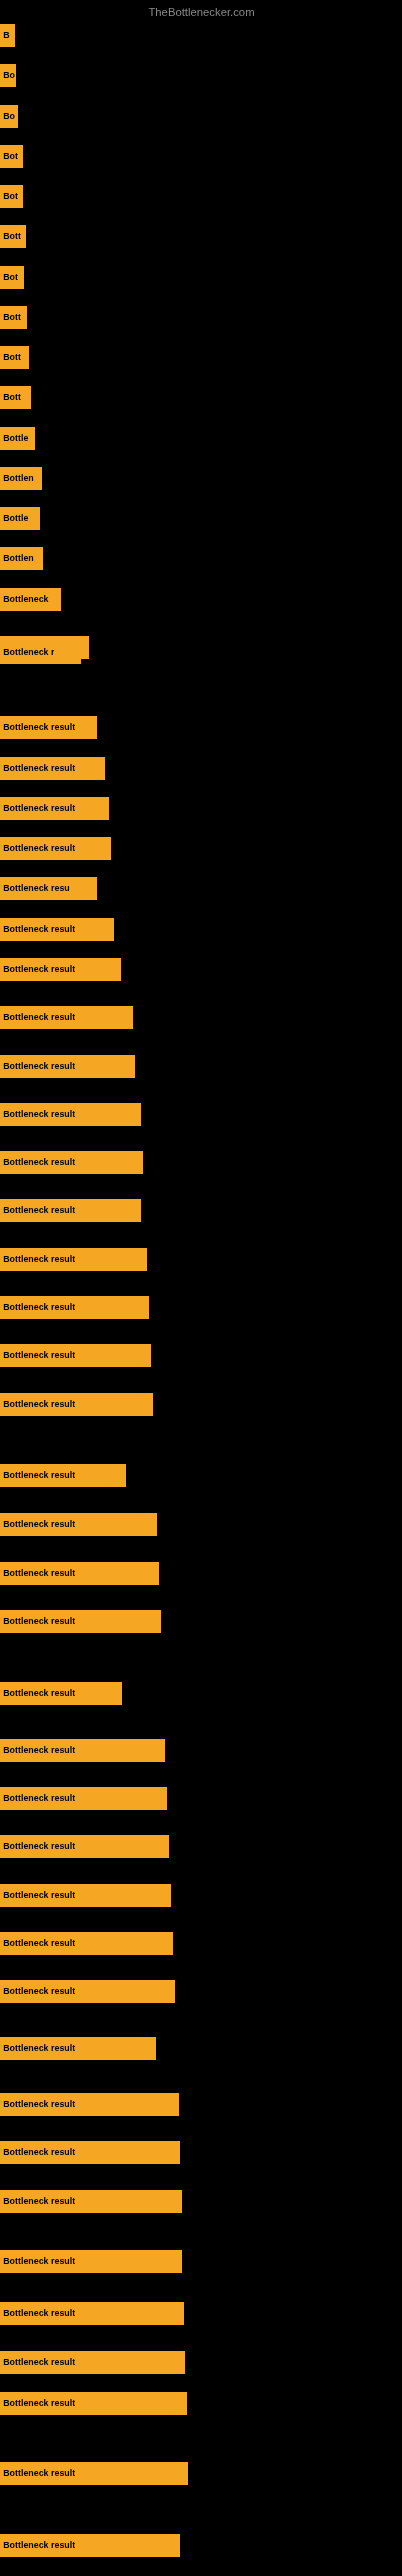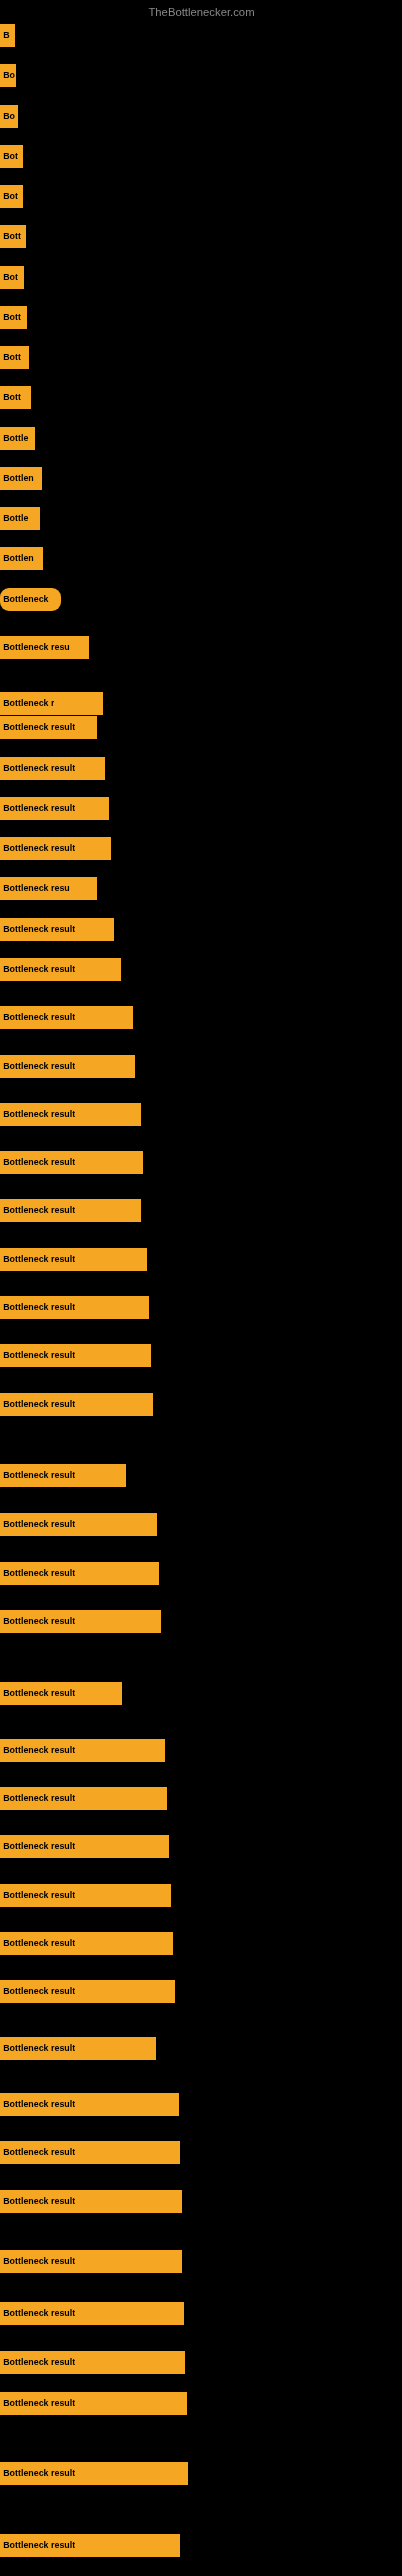--- a/index.html
+++ b/index.html
@@ -82,27 +82,27 @@
     </div>
     <div class="bottleneck-bar" style="top: 467px; width: 42px;">
       <span>Bottlen</span>
     </div>
     <div class="bottleneck-bar" style="top: 507px; width: 40px;">
       <span>Bottle</span>
     </div>
     <div class="bottleneck-bar" style="top: 547px; width: 43px;">
       <span>Bottlen</span>
     </div>
-    <div class="bottleneck-bar" style="top: 588px; width: 61px; border-radius: 9px;">
+    <div class="bottleneck-bar" style="top: 588px; width: 61px;">
       <span>Bottleneck</span>
     </div>
     <div class="bottleneck-bar" style="top: 636px; width: 89px;">
       <span>Bottleneck resu</span>
     </div>
-    <div class="bottleneck-bar" style="top: 692px; width: 103px;">
+    <div class="bottleneck-bar" style="top: 641px; width: 81px;">
       <span>Bottleneck r</span>
     </div>
     <div class="bottleneck-bar" style="top: 716px; width: 97px;">
       <span>Bottleneck result</span>
     </div>
     <div class="bottleneck-bar" style="top: 757px; width: 105px;">
       <span>Bottleneck result</span>
     </div>
     <div class="bottleneck-bar" style="top: 797px; width: 109px;">
       <span>Bottleneck result</span>

